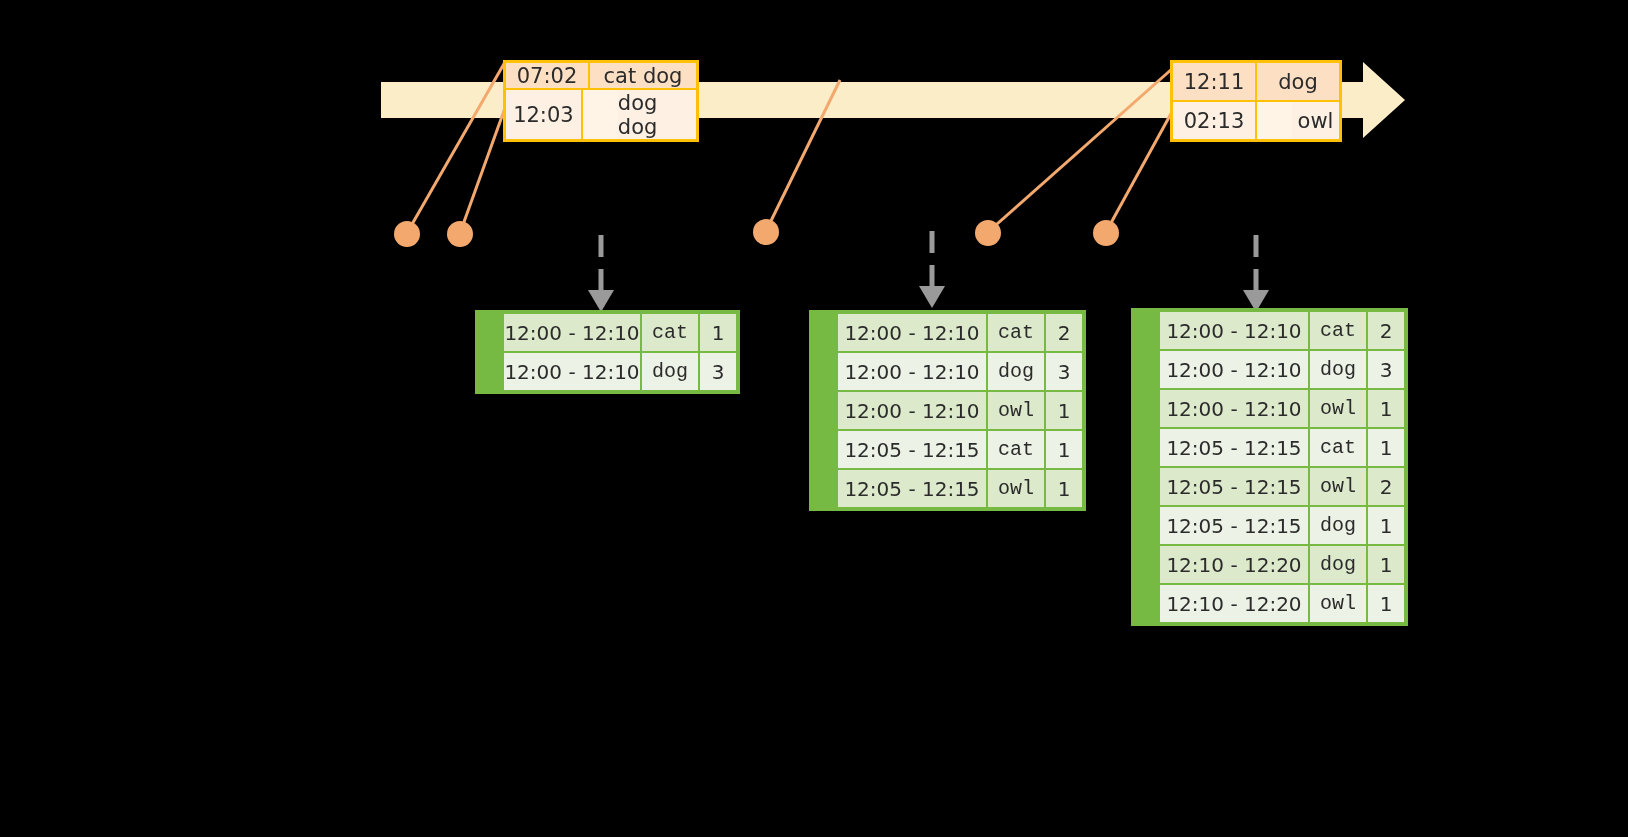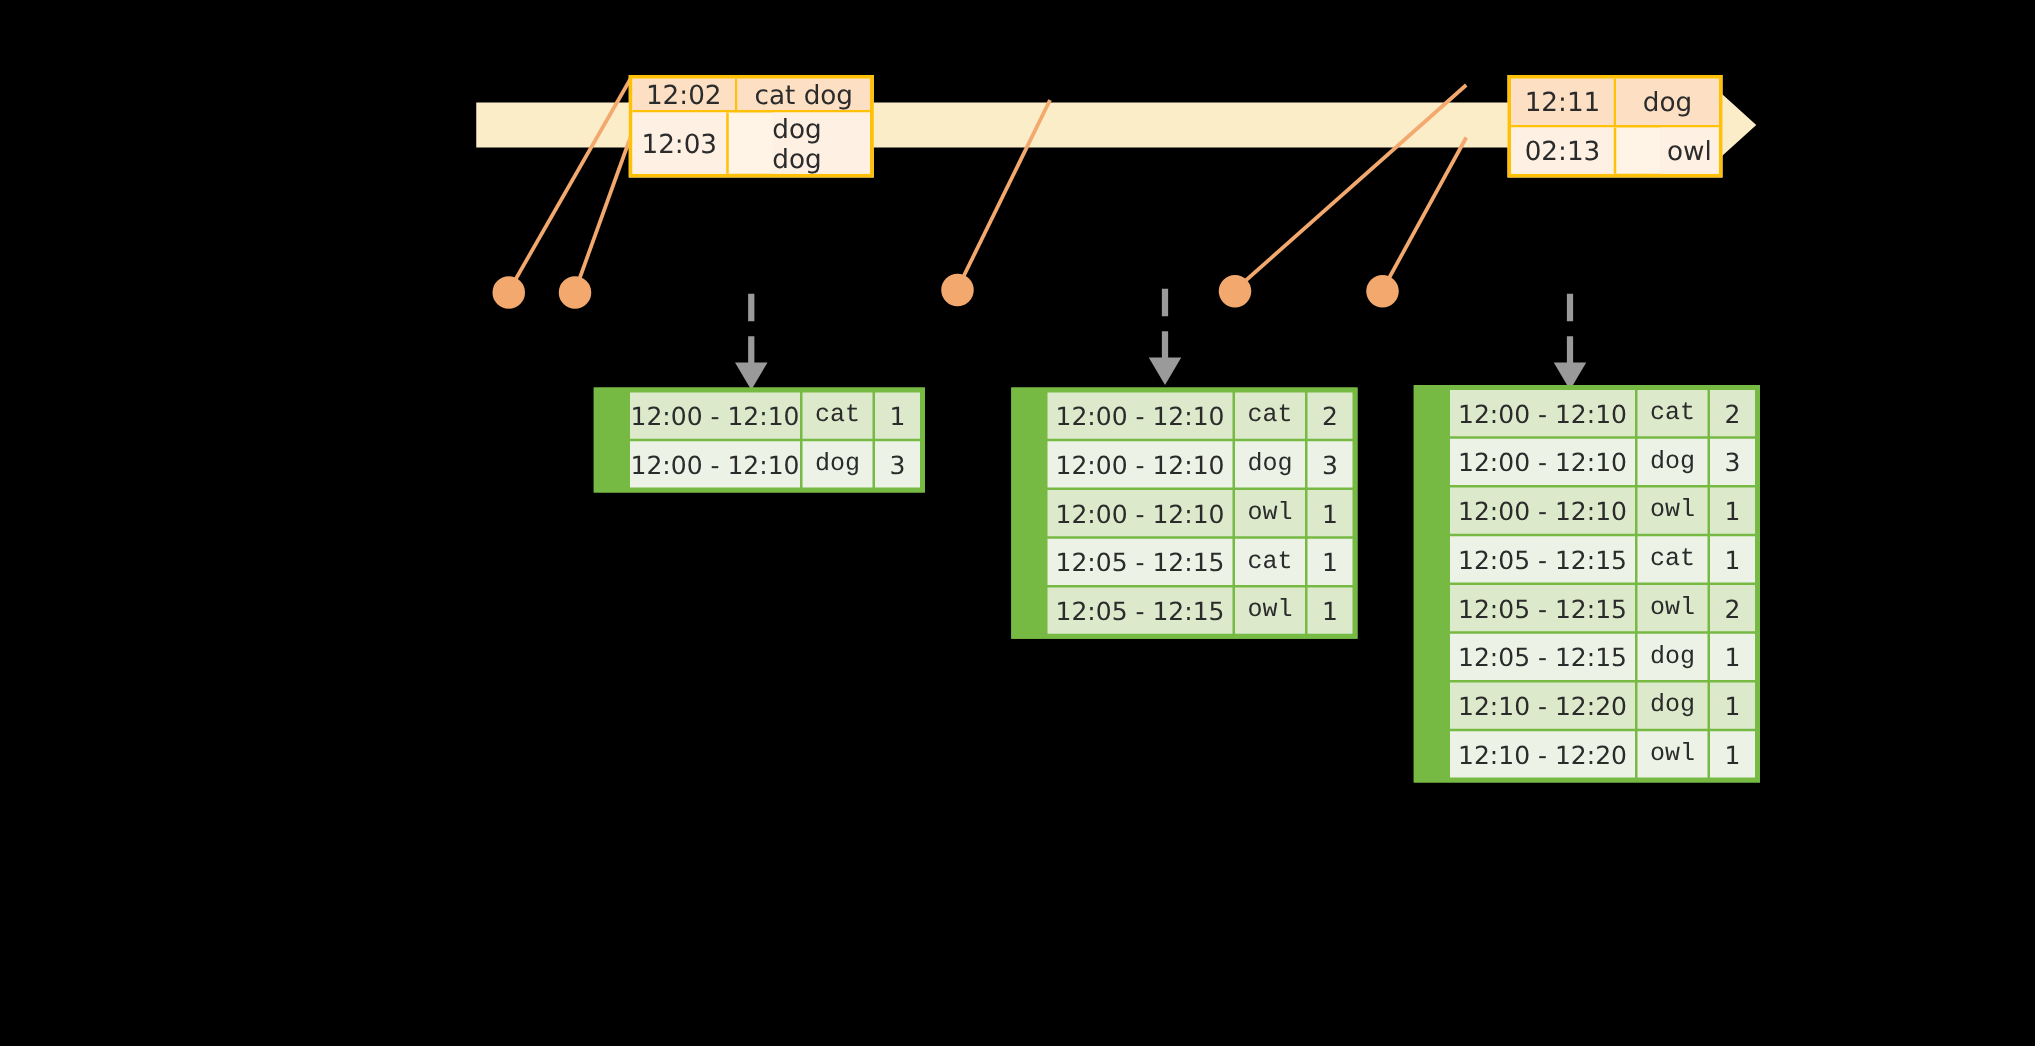--- a/index.html
+++ b/index.html
@@ -145,31 +145,31 @@
     </g>
     <g fill="#9A9A9A">
       <path d="M 588 290 L 614 290 L 601 312 Z"></path>
       <path d="M 919 286 L 945 286 L 932 308 Z"></path>
       <path d="M 1243 290 L 1269 290 L 1256 312 Z"></path>
     </g>
   </svg>
 
   <div class="event-box" style="left:503px; top:60px; width:196px; height:82px;">
     <div class="event-row shade-dark">
-      <div class="ev-cell ev-time">12:02</div>
+      <div class="ev-cell ev-time">07:02</div>
       <div class="ev-cell ev-val">cat dog</div>
     </div>
     <div class="event-row shade-light">
       <div class="ev-cell ev-time">12:03</div>
       <div class="ev-cell ev-val">dog dog</div>
     </div>
   </div>
 
 
-  <div class="event-box" style="left:1170px; top:60px; width:172px; height:82px;margin-left:36px;">
+  <div class="event-box" style="left:1170px; top:60px; width:172px; height:82px;">
     <div class="event-row shade-dark">
       <div class="ev-cell ev-time">12:11</div>
       <div class="ev-cell ev-val">dog</div>
     </div>
     <div class="event-row shade-light">
       <div class="ev-cell ev-time">02:13</div>
       <div class="ev-cell ev-val">owl</div>
     </div>
   </div>
 

